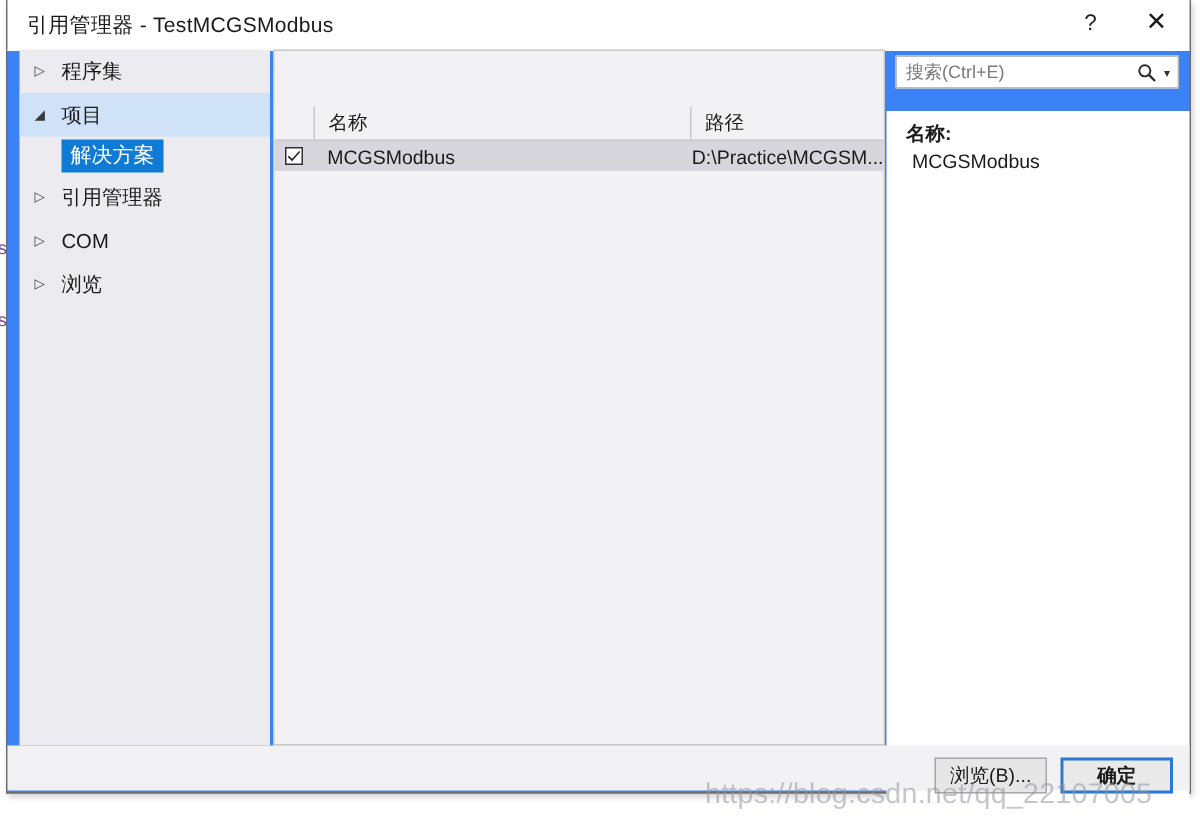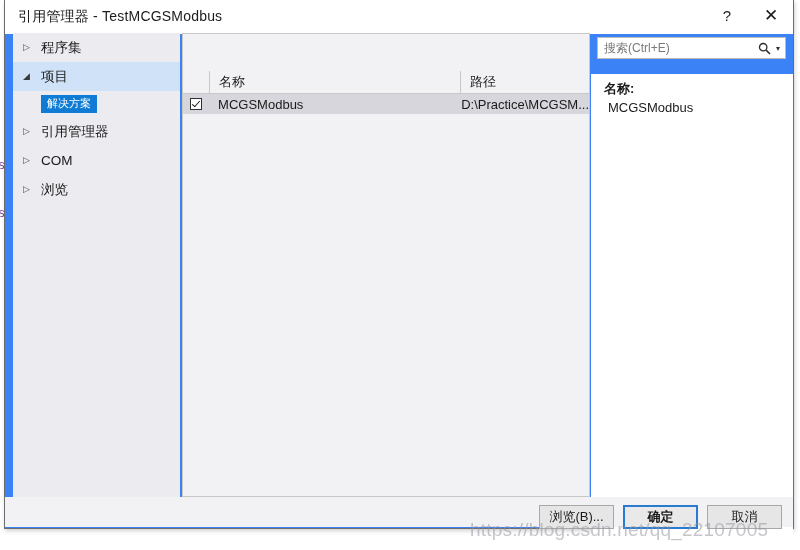--- a/index.html
+++ b/index.html
@@ -170,21 +170,21 @@
   }
   .tree-child {
     height: 26px;
     display: flex;
     align-items: center;
     padding-left: 28px;
   }
   .child-chip {
     background: #0f7bd4;
     color: #ffffff;
-    font-size: 11px;
+    font-size: 14px;
     padding: 2px 6px 3px 6px;
     line-height: 1.15;
   }
 
   
   .list-panel {
     position: absolute;
     left: 177px;
     top: 0px;
     width: 408px;
@@ -408,19 +408,18 @@
       <div class="detail-label">名称:</div>
       <div class="detail-value">MCGSModbus</div>
     </div>
 
   </div>
 
   <div class="footer">
     <div class="btn-row">
       <button class="btn">浏览(B)...</button>
       <button class="btn default">确定</button>
-      <button class="btn">取消</button>
     </div>
   </div>
 
 </div>
 
 <div class="watermark">https://blog.csdn.net/qq_22107005</div>
 
 </body></html>

